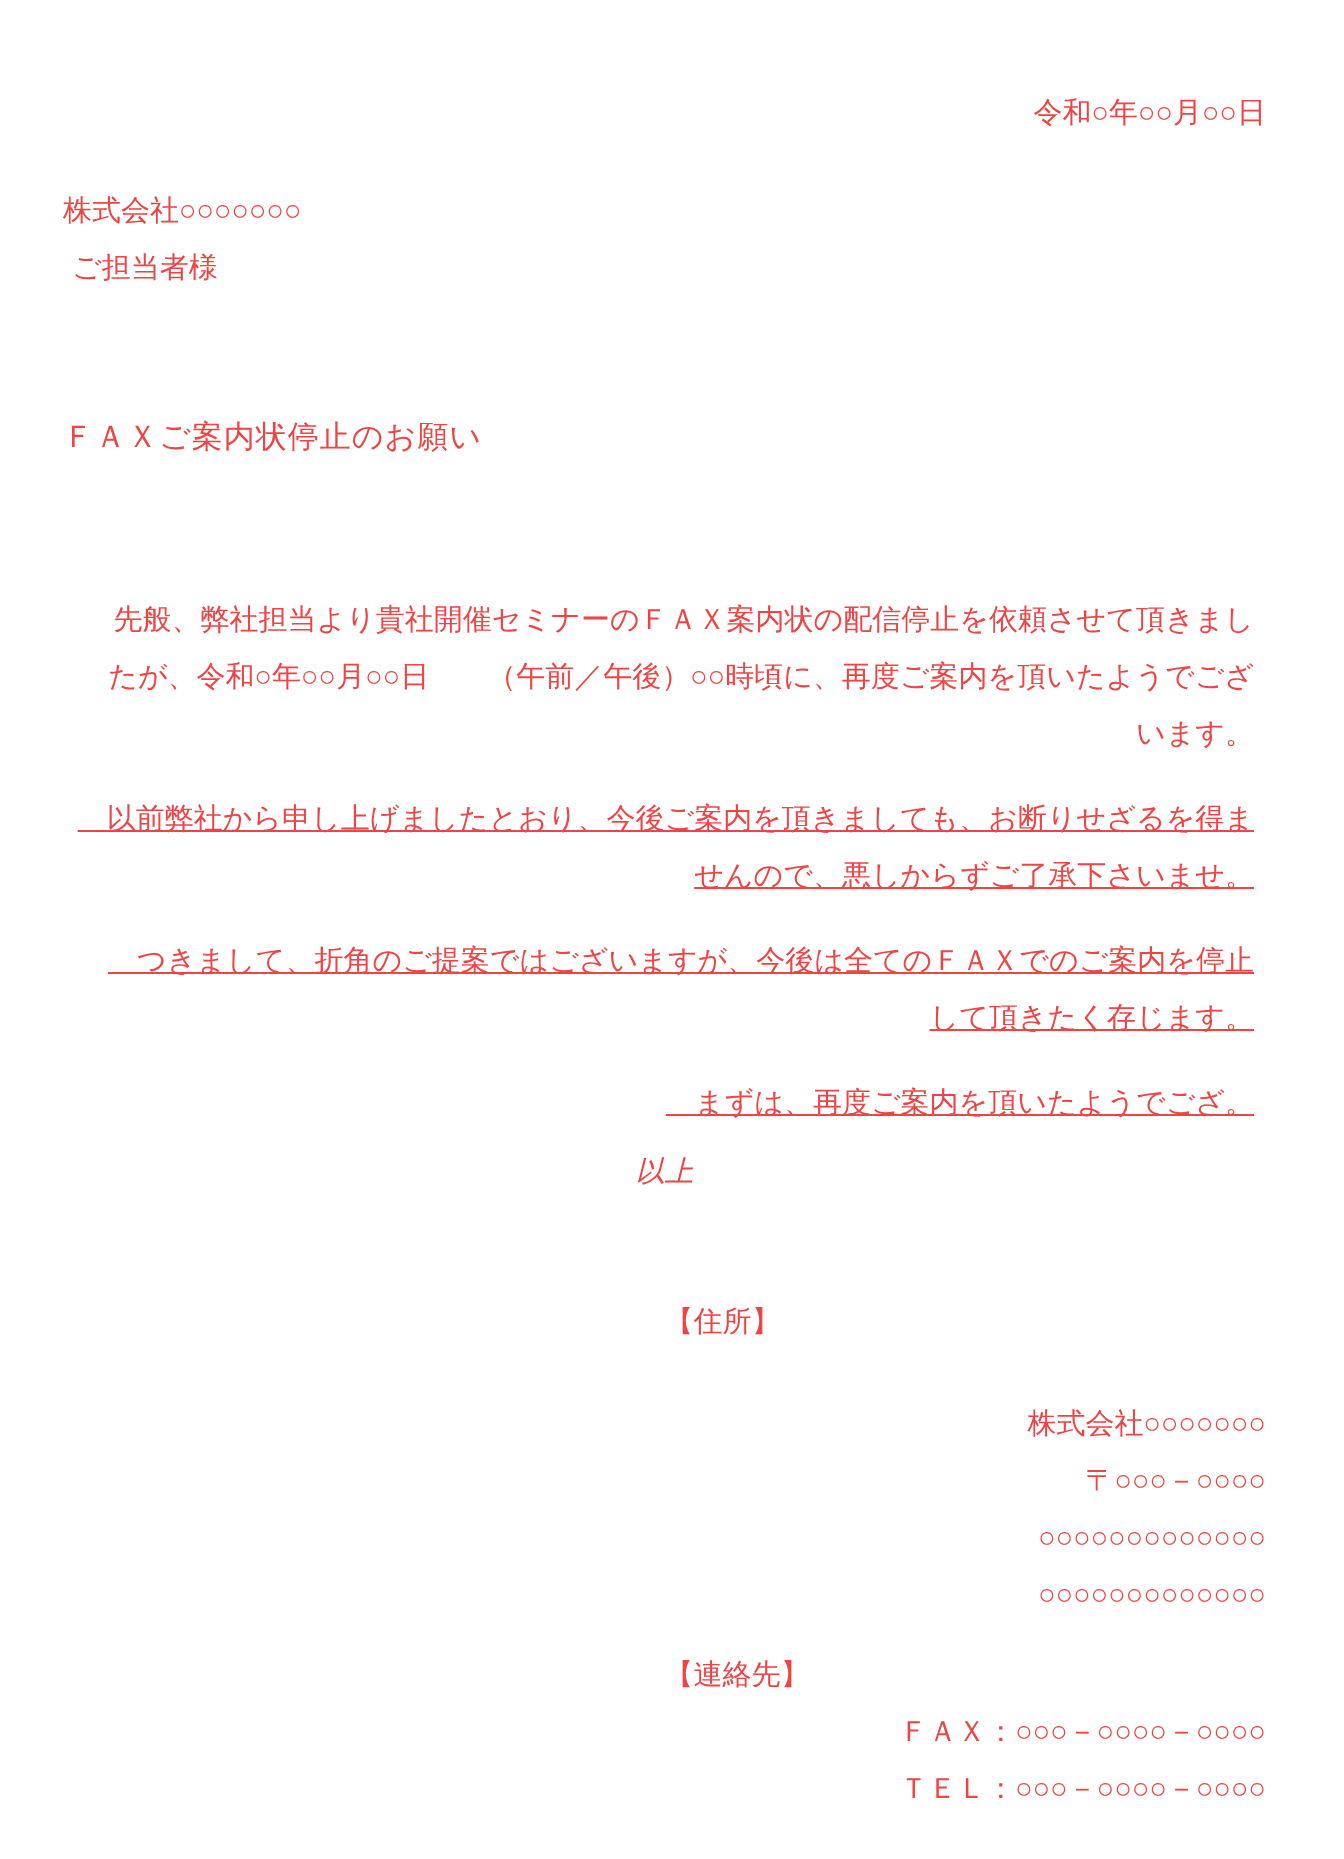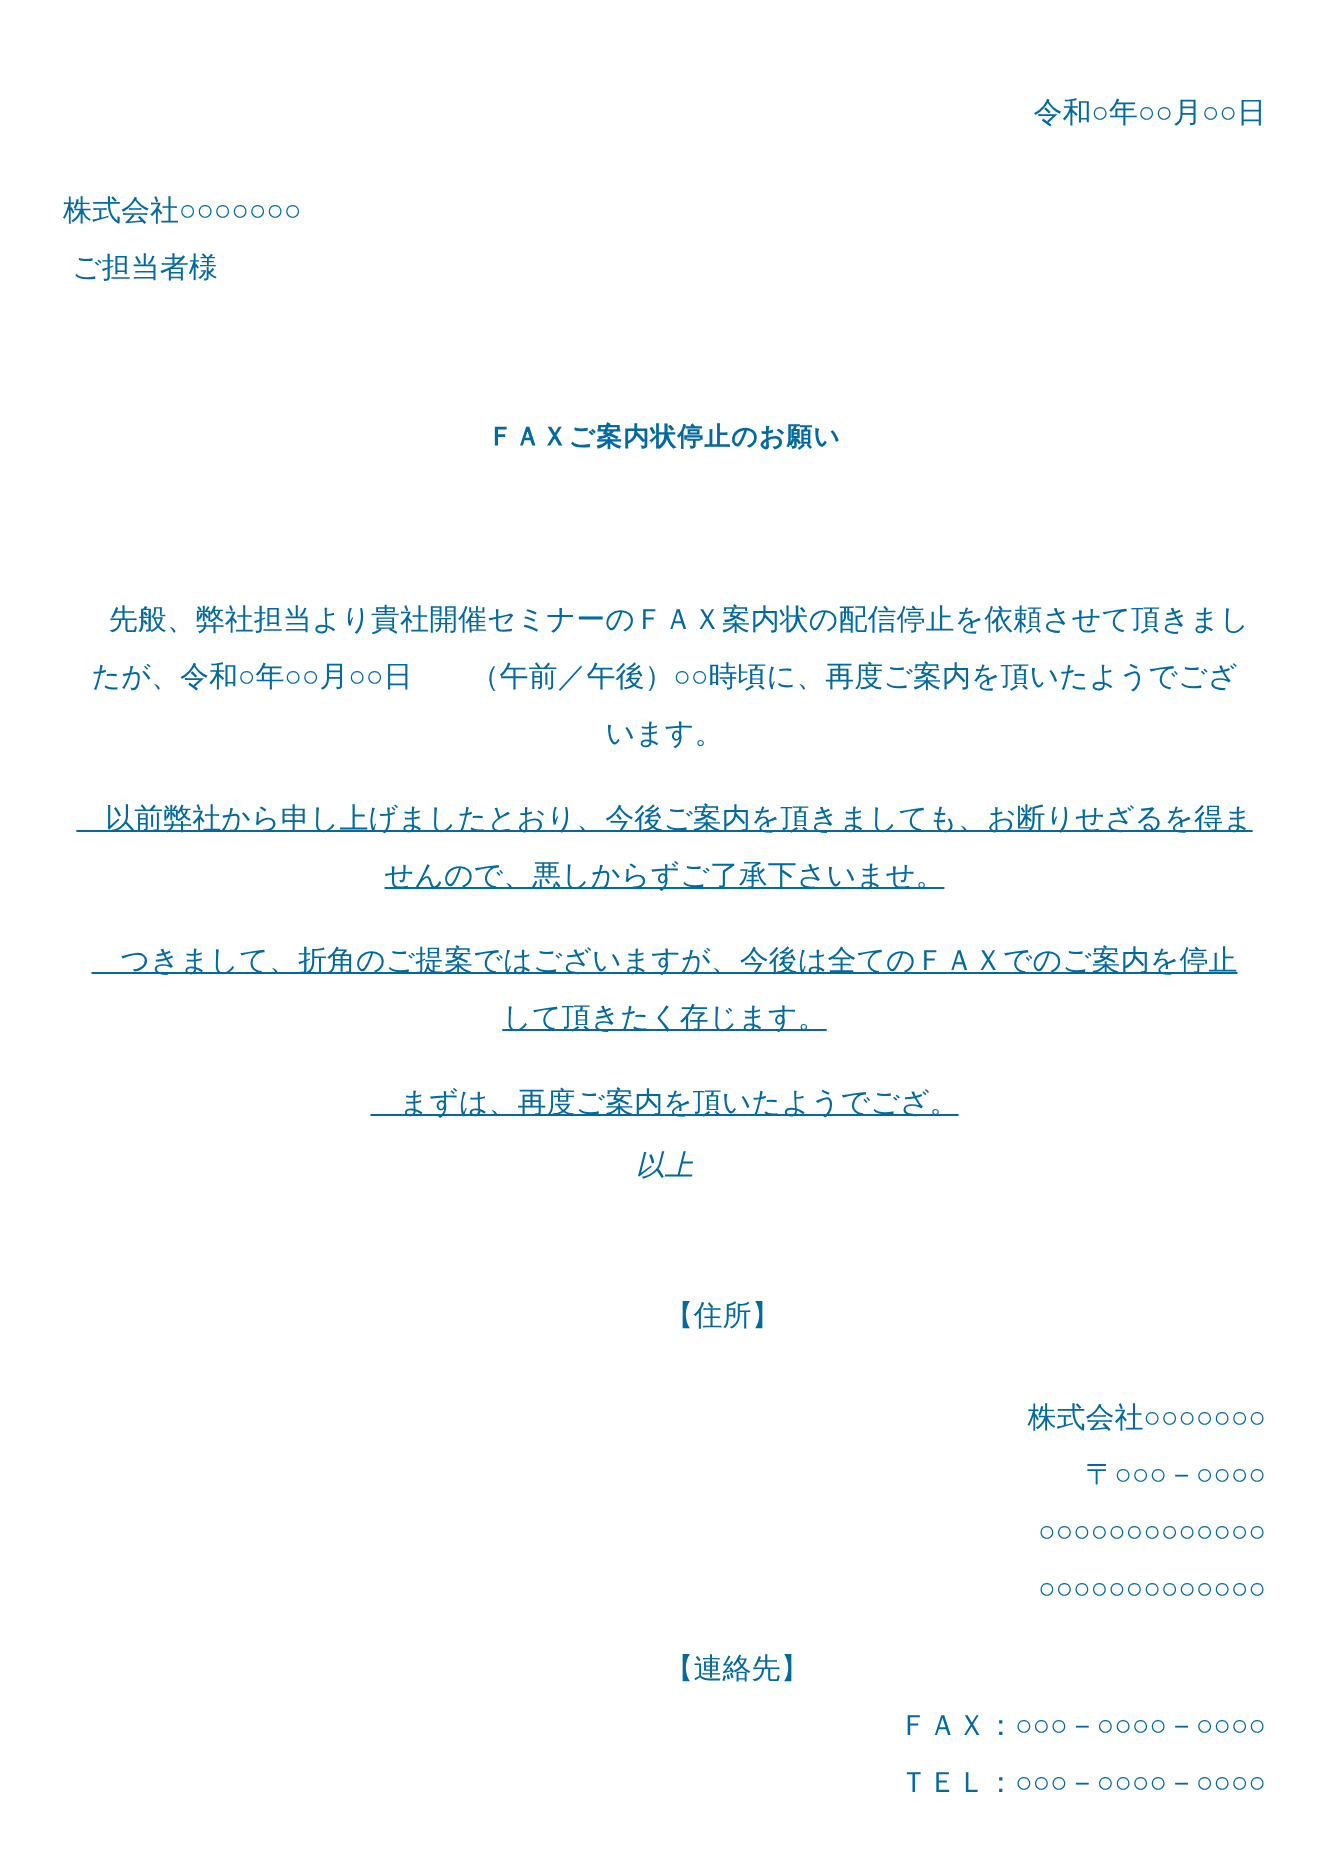--- a/index.html
+++ b/index.html
@@ -7,49 +7,49 @@
     padding: 0;
     background: #ffffff;
   }
   .page {
     position: relative;
     width: 1344px;
     height: 1859px;
     box-sizing: border-box;
     padding: 84px 78px 0 63px;
     background: #ffffff;
-    color: #0369a1;
+    color: #ef4444;
     font-family: "Liberation Serif", "DejaVu Serif", serif;
     font-size: 29px;
     line-height: 57px;
     overflow: hidden;
   }
   .date-line {
     text-align: right;
   }
   .recipient-company {
     margin-top: 41px;
     text-align: left;
   }
   .recipient-person {
     text-align: left;
     margin-left: 9px;
   }
   .letter-title {
     margin: 112px 0 0 0;
-    font-size: 26px;
+    font-size: 31px;
     line-height: 57px;
-    font-weight: bold;
-    text-align: center;
+    font-weight: normal;
+    text-align: left;
     letter-spacing: 1px;
   }
   .para {
-    margin: 6px;
+    margin: 12px;
     white-space: pre-line;
-    text-align: center;
+    text-align: right;
   }
   .para.first {
     margin-top: 126px;
   }
   .para + .para {
     margin-top: 28px;
     text-decoration: underline;
   }
   .closing-line {
     text-align: center;

